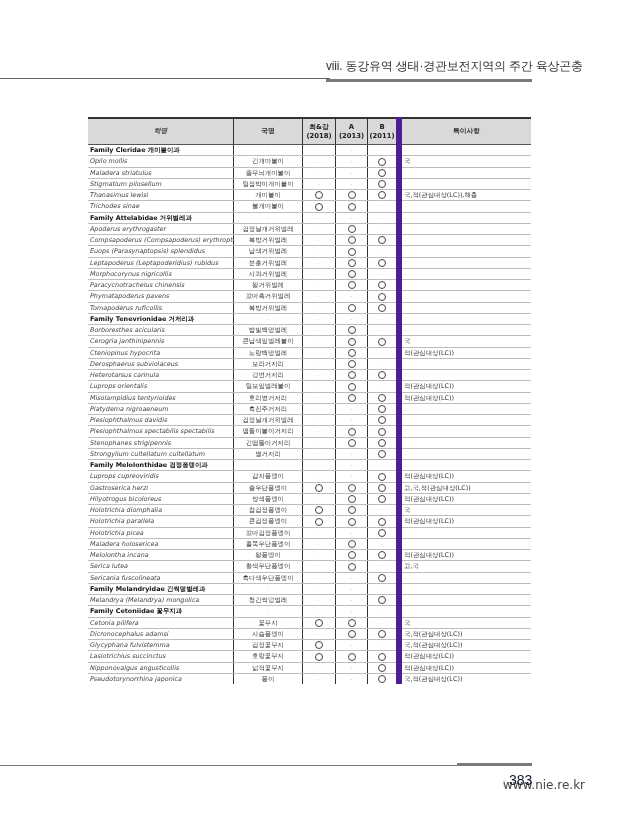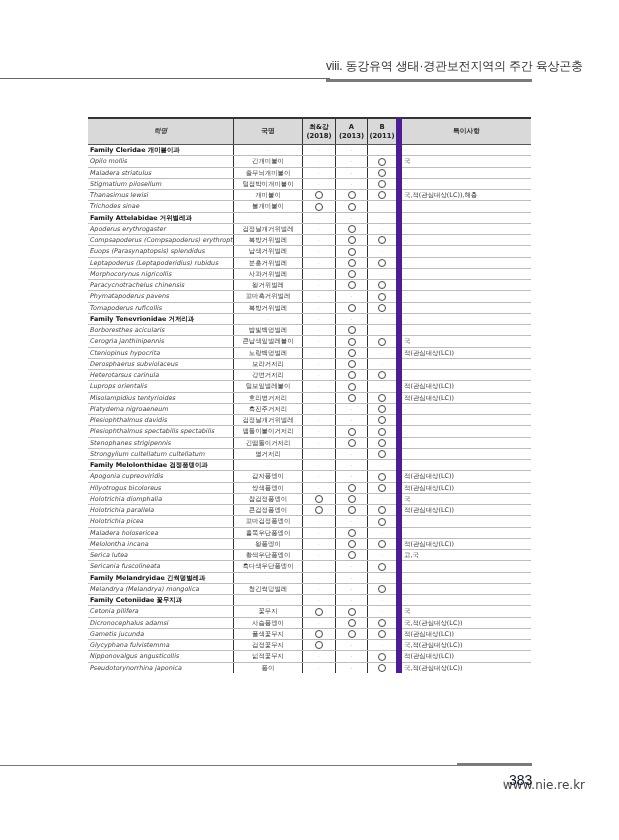--- a/index.html
+++ b/index.html
@@ -272,26 +272,34 @@
       </tr>
       <tr class="family">
         <td class="c-sci">Family Melolonthidae 검정풍뎅이과</td>
         <td class="c-kor"><span class="dash">-</span></td>
         <td class="c-a"><span class="dash">-</span></td>
         <td class="c-b"><span class="dash">-</span></td>
         <td class="c-c"><span class="dash">-</span></td>
         <td class="c-note"><span class="dash">-</span></td>
       </tr>
       <tr class="species">
-        <td class="c-sci">Apogonia cupreoviridis</td>
+        <td class="c-sci">Luprops cupreoviridis</td>
         <td class="c-kor">감자풍뎅이</td>
         <td class="c-a"><span class="dash">-</span></td>
         <td class="c-b"><span class="dash">-</span></td>
         <td class="c-c"><span class="circle"></span></td>
         <td class="c-note">적(관심대상(LC))</td>
+      </tr>
+      <tr class="species">
+        <td class="c-sci">Gastroserica herzi</td>
+        <td class="c-kor">줄우단풍뎅이</td>
+        <td class="c-a"><span class="circle"></span></td>
+        <td class="c-b"><span class="circle"></span></td>
+        <td class="c-c"><span class="circle"></span></td>
+        <td class="c-note">고,국,적(관심대상(LC))</td>
       </tr>
       <tr class="species">
         <td class="c-sci">Hilyotrogus bicoloreus</td>
         <td class="c-kor">쌍색풍뎅이</td>
         <td class="c-a"><span class="dash">-</span></td>
         <td class="c-b"><span class="circle"></span></td>
         <td class="c-c"><span class="circle"></span></td>
         <td class="c-note">적(관심대상(LC))</td>
       </tr>
       <tr class="species">
@@ -384,34 +392,34 @@
       </tr>
       <tr class="species">
         <td class="c-sci">Dicronocephalus adamsi</td>
         <td class="c-kor">사슴풍뎅이</td>
         <td class="c-a"><span class="dash">-</span></td>
         <td class="c-b"><span class="circle"></span></td>
         <td class="c-c"><span class="circle"></span></td>
         <td class="c-note">국,적(관심대상(LC))</td>
       </tr>
       <tr class="species">
-        <td class="c-sci">Gametis jucunda</td>
-        <td class="c-kor">풀색꽃무지</td>
-        <td class="c-a"><span class="circle"></span></td>
-        <td class="c-b"><span class="circle"></span></td>
-        <td class="c-c"><span class="circle"></span></td>
-        <td class="c-note">적(관심대상(LC))</td>
-      </tr>
-      <tr class="species">
         <td class="c-sci">Glycyphana fulvistemma</td>
         <td class="c-kor">검정꽃무지</td>
         <td class="c-a"><span class="circle"></span></td>
         <td class="c-b"><span class="dash">-</span></td>
         <td class="c-c"><span class="dash">-</span></td>
         <td class="c-note">국,적(관심대상(LC))</td>
+      </tr>
+      <tr class="species">
+        <td class="c-sci">Lasiotrichius  succinctus</td>
+        <td class="c-kor">호랑꽃무지</td>
+        <td class="c-a"><span class="circle"></span></td>
+        <td class="c-b"><span class="circle"></span></td>
+        <td class="c-c"><span class="circle"></span></td>
+        <td class="c-note">적(관심대상(LC))</td>
       </tr>
       <tr class="species">
         <td class="c-sci">Nipponovalgus angusticollis</td>
         <td class="c-kor">넓적꽃무지</td>
         <td class="c-a"><span class="dash">-</span></td>
         <td class="c-b"><span class="dash">-</span></td>
         <td class="c-c"><span class="circle"></span></td>
         <td class="c-note">적(관심대상(LC))</td>
       </tr>
       <tr class="species">

